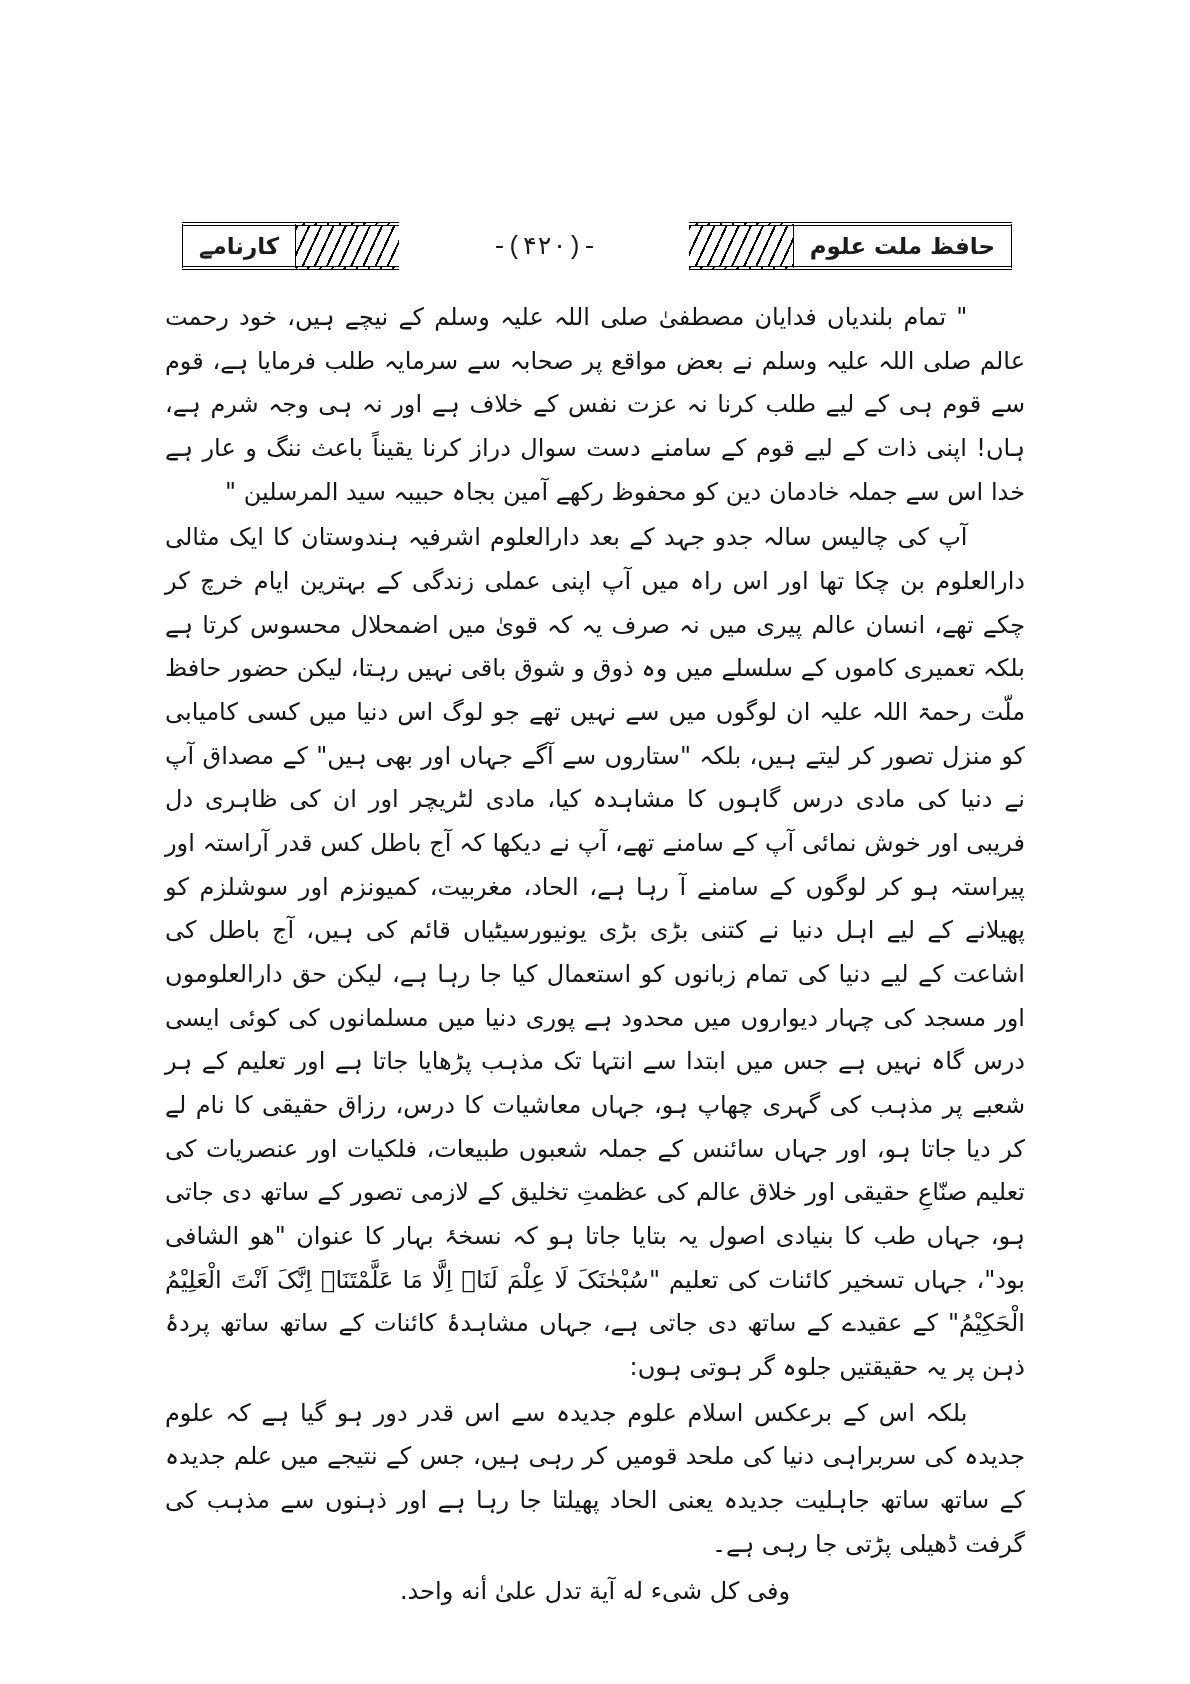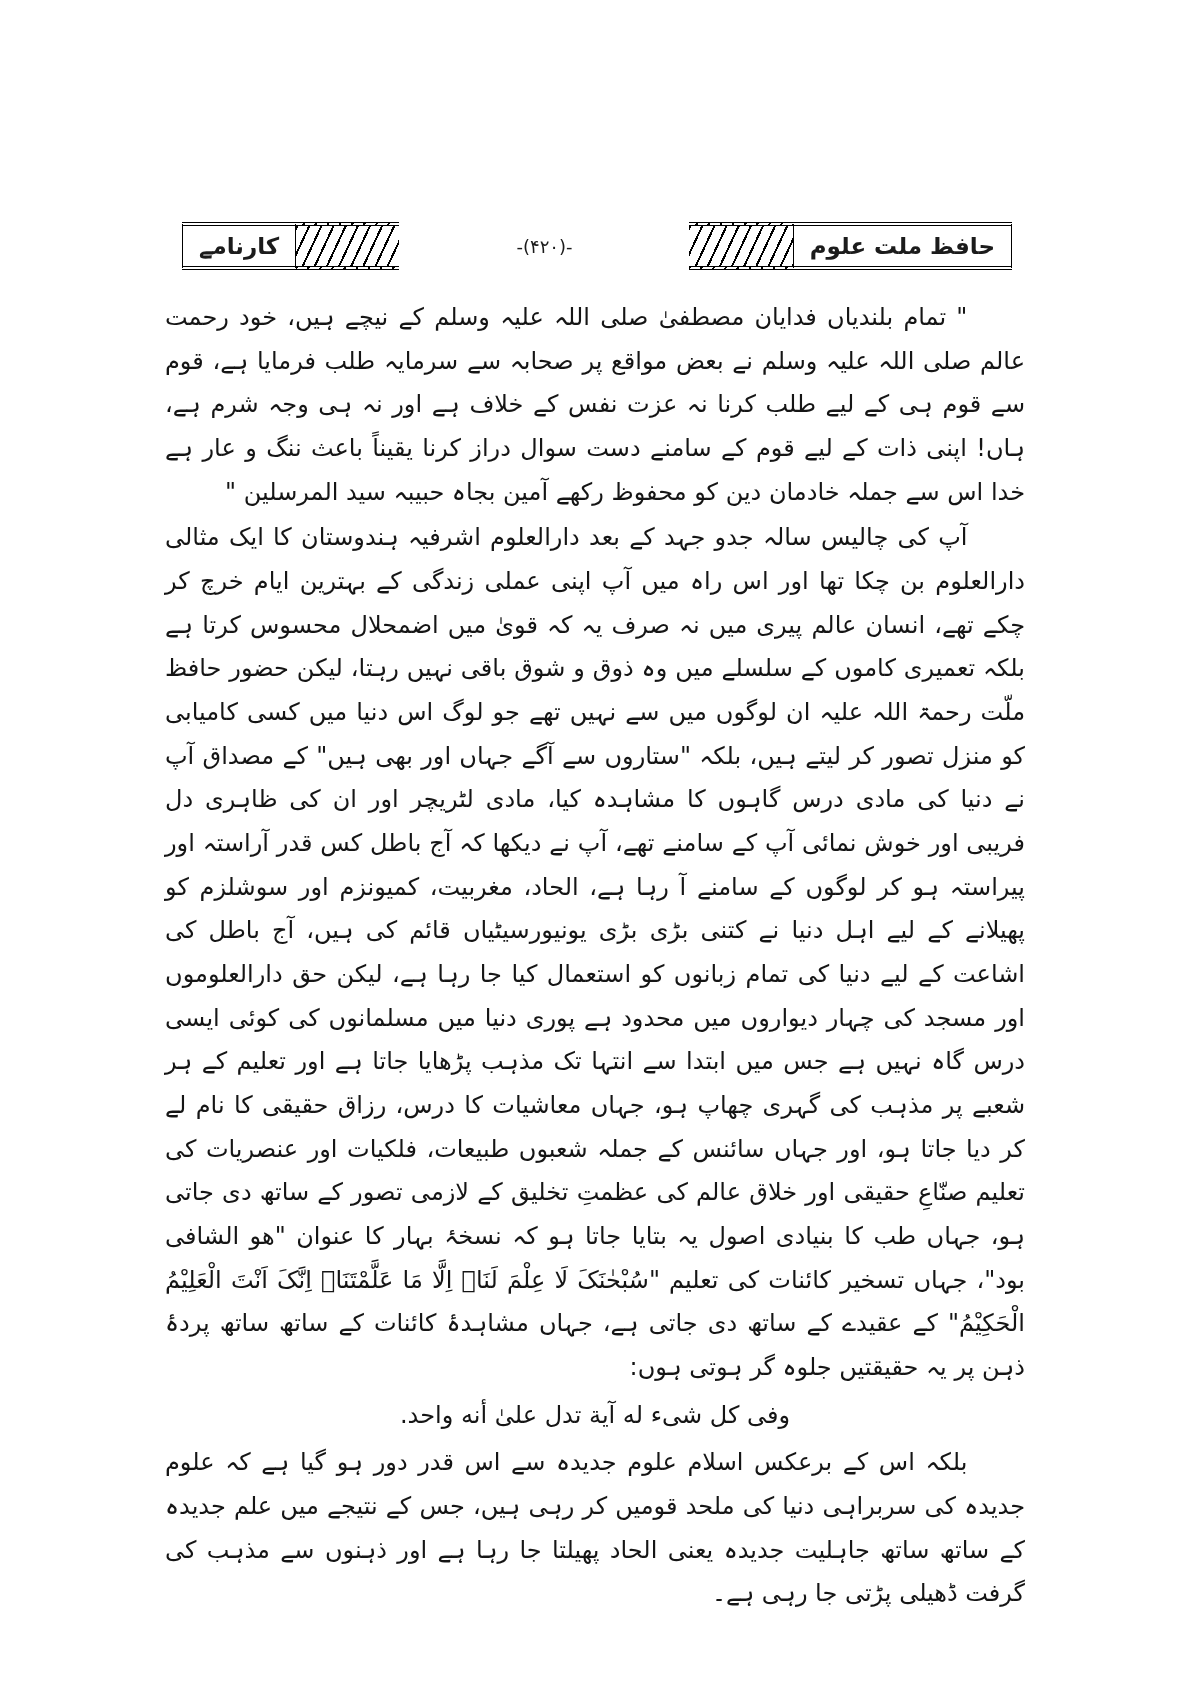--- a/index.html
+++ b/index.html
@@ -48,23 +48,24 @@
       #000 0px, #000 2px,
       transparent 2px, transparent 11px
     );
     box-sizing: border-box;
   }
   .page-num {
     width: 290px;
     display: flex;
     align-items: center;
     justify-content: center;
-    font-size: 18px;
+    font-size: 25px;
     letter-spacing: 1px;
     white-space: nowrap;
+    font-family: Liberation Mono, monospace;
   }
   
   .body-text {
     direction: rtl;
     margin: 26px 165px 0 165px;
     font-size: 24px;
     line-height: 1.82;
     text-align: justify;
     color: #151515;
   }
@@ -93,17 +94,17 @@
     <div class="page-num">-(۴۲۰)-</div>
     <div class="hatch"></div>
     <div class="title-box">
       <span>کارنامے</span>
     </div>
   </div>
 
   <div class="body-text">
     <p class="para indent">" تمام بلندیاں فدایان مصطفیٰ صلی اللہ علیہ وسلم کے نیچے ہیں، خود رحمت عالم صلی اللہ علیہ وسلم نے بعض مواقع پر صحابہ سے سرمایہ طلب فرمایا ہے، قوم سے قوم ہی کے لیے طلب کرنا نہ عزت نفس کے خلاف ہے اور نہ ہی وجہ شرم ہے، ہاں! اپنی ذات کے لیے قوم کے سامنے دست سوال دراز کرنا یقیناً باعث ننگ و عار ہے خدا اس سے جملہ خادمان دین کو محفوظ رکھے آمین بجاہ حبیبہ سید المرسلین "</p>
     <p class="para indent">آپ کی چالیس سالہ جدو جہد کے بعد دارالعلوم اشرفیہ ہندوستان کا ایک مثالی دارالعلوم بن چکا تھا اور اس راہ میں آپ اپنی عملی زندگی کے بہترین ایام خرچ کر چکے تھے، انسان عالم پیری میں نہ صرف یہ کہ قویٰ میں اضمحلال محسوس کرتا ہے بلکہ تعمیری کاموں کے سلسلے میں وہ ذوق و شوق باقی نہیں رہتا، لیکن حضور حافظ ملّت رحمۃ اللہ علیہ ان لوگوں میں سے نہیں تھے جو لوگ اس دنیا میں کسی کامیابی کو منزل تصور کر لیتے ہیں، بلکہ "ستاروں سے آگے جہاں اور بھی ہیں" کے مصداق آپ نے دنیا کی مادی درس گاہوں کا مشاہدہ کیا، مادی لٹریچر اور ان کی ظاہری دل فریبی اور خوش نمائی آپ کے سامنے تھے، آپ نے دیکھا کہ آج باطل کس قدر آراستہ اور پیراستہ ہو کر لوگوں کے سامنے آ رہا ہے، الحاد، مغربیت، کمیونزم اور سوشلزم کو پھیلانے کے لیے اہل دنیا نے کتنی بڑی بڑی یونیورسیٹیاں قائم کی ہیں، آج باطل کی اشاعت کے لیے دنیا کی تمام زبانوں کو استعمال کیا جا رہا ہے، لیکن حق دارالعلوموں اور مسجد کی چہار دیواروں میں محدود ہے پوری دنیا میں مسلمانوں کی کوئی ایسی درس گاہ نہیں ہے جس میں ابتدا سے انتہا تک مذہب پڑھایا جاتا ہے اور تعلیم کے ہر شعبے پر مذہب کی گہری چھاپ ہو، جہاں معاشیات کا درس، رزاق حقیقی کا نام لے کر دیا جاتا ہو، اور جہاں سائنس کے جملہ شعبوں طبیعات، فلکیات اور عنصریات کی تعلیم صنّاعِ حقیقی اور خلاق عالم کی عظمتِ تخلیق کے لازمی تصور کے ساتھ دی جاتی ہو، جہاں طب کا بنیادی اصول یہ بتایا جاتا ہو کہ نسخۂ بہار کا عنوان "هو الشافی بود"، جہاں تسخیر کائنات کی تعلیم "سُبْحٰنَکَ لَا عِلْمَ لَنَاۤ اِلَّا مَا عَلَّمْتَنَاۤ اِنَّکَ اَنْتَ الْعَلِیْمُ الْحَکِیْمُ" کے عقیدے کے ساتھ دی جاتی ہے، جہاں مشاہدۂ کائنات کے ساتھ ساتھ پردۂ ذہن پر یہ حقیقتیں جلوہ گر ہوتی ہوں:</p>
+    <p class="para indent">بلکہ اس کے برعکس اسلام علوم جدیدہ سے اس قدر دور ہو گیا ہے کہ علوم جدیدہ کی سربراہی دنیا کی ملحد قومیں کر رہی ہیں، جس کے نتیجے میں علم جدیدہ کے ساتھ ساتھ جاہلیت جدیدہ یعنی الحاد پھیلتا جا رہا ہے اور ذہنوں سے مذہب کی گرفت ڈھیلی پڑتی جا رہی ہے۔</p>
     <p class="para verse">وفی كل شیء له آیة تدل علیٰ أنه واحد.</p>
-    <p class="para indent">بلکہ اس کے برعکس اسلام علوم جدیدہ سے اس قدر دور ہو گیا ہے کہ علوم جدیدہ کی سربراہی دنیا کی ملحد قومیں کر رہی ہیں، جس کے نتیجے میں علم جدیدہ کے ساتھ ساتھ جاہلیت جدیدہ یعنی الحاد پھیلتا جا رہا ہے اور ذہنوں سے مذہب کی گرفت ڈھیلی پڑتی جا رہی ہے۔</p>
   </div>
 
 </div>
 
 </body></html>

